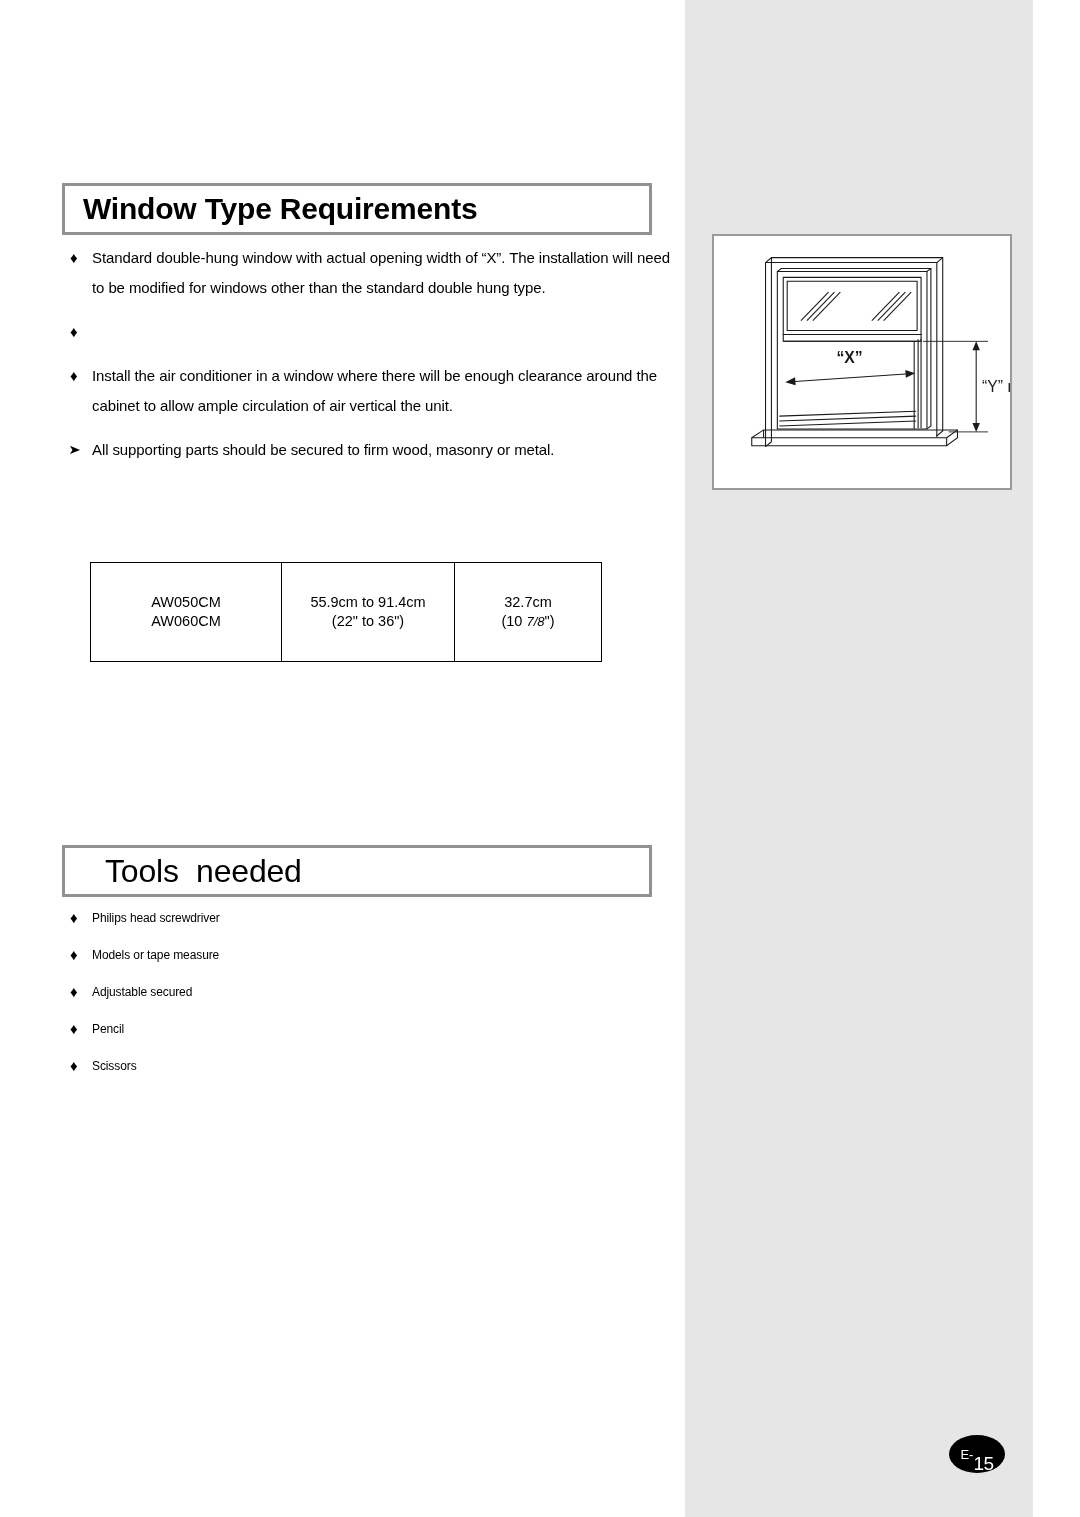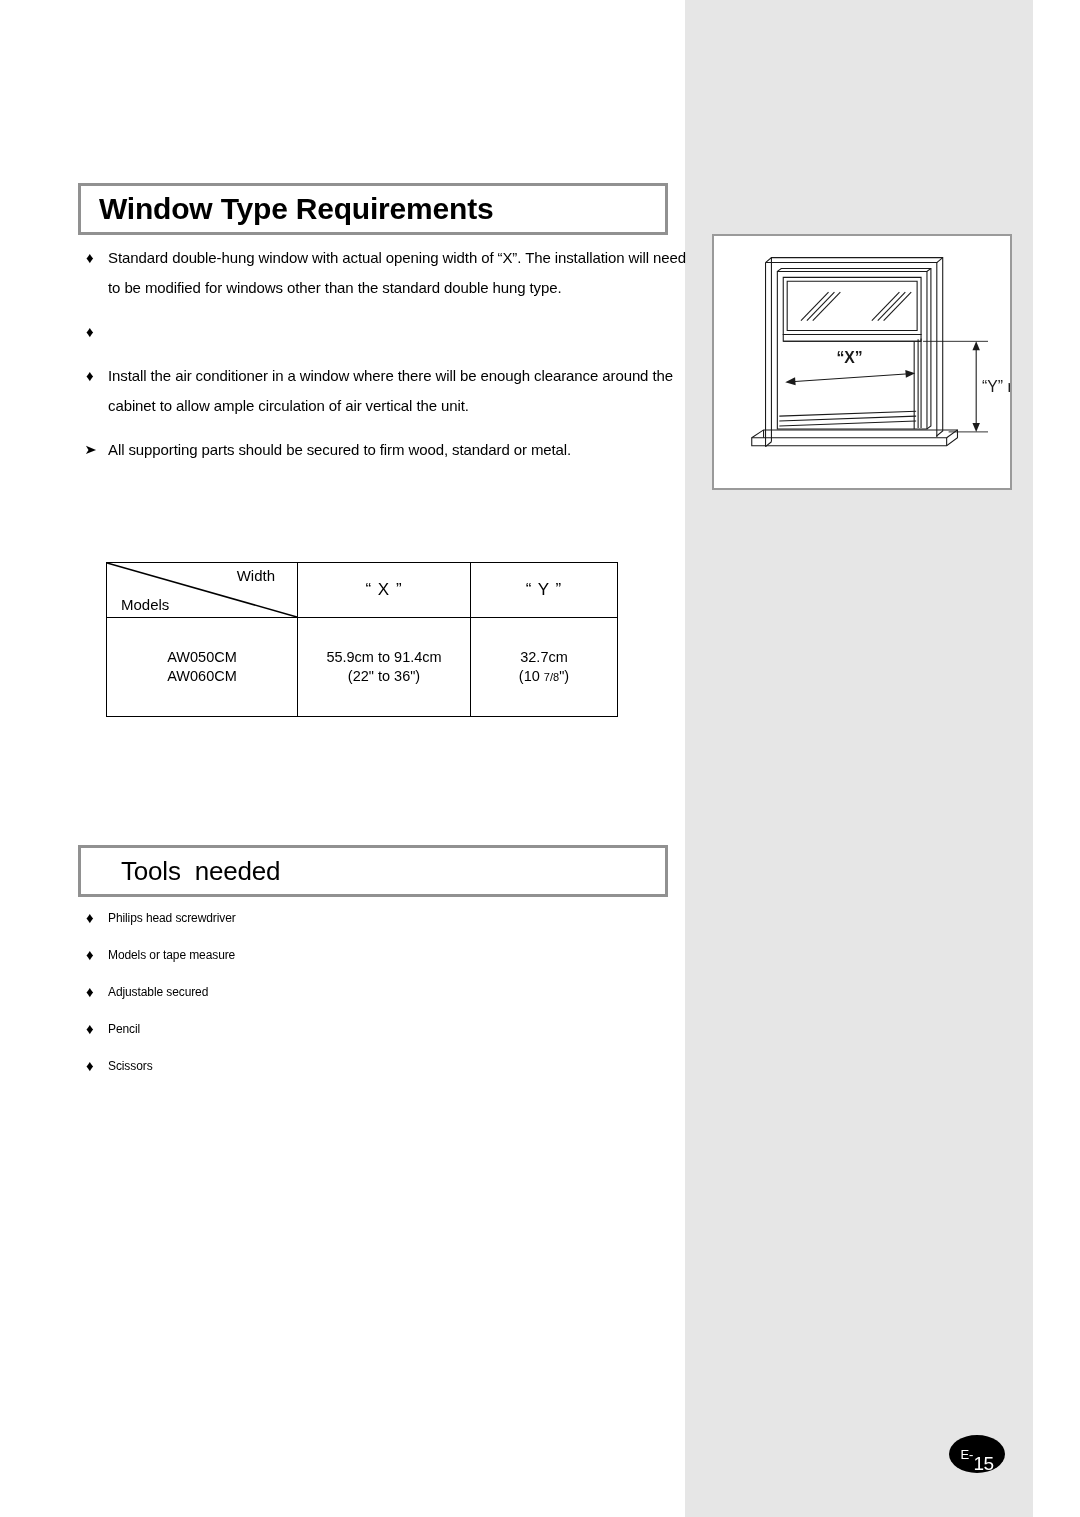--- a/index.html
+++ b/index.html
@@ -26,21 +26,20 @@
     background: #e6e6e6;
   }
 
   
   .content {
     position: absolute;
     left: 0;
     top: 0;
     width: 633px;
     height: 1517px;
-    margin-left: 16px;
   }
 
   
   .heading-box {
     position: absolute;
     left: 62px;
     width: 590px;
     border: 3px solid #919191;
     background: #ffffff;
     box-sizing: border-box;
@@ -59,21 +58,21 @@
   #heading-window .heading-text {
     font-size: 30px;
     font-weight: bold;
     letter-spacing: -0.2px;
   }
   #heading-tools {
     top: 845px;
     height: 52px;
   }
   #heading-tools .heading-text {
-    font-size: 26px;
+    font-size: 32px;
     font-weight: normal;
     letter-spacing: -0.2px;
     padding-left: 40px;
   }
 
   
   .bullet-list {
     position: absolute;
     left: 70px;
     width: 600px;
@@ -157,22 +156,23 @@
     font-size: 15px;
   }
   .hdr-quoted {
     font-size: 17px;
     letter-spacing: 1px;
   }
   .cell-lines {
     line-height: 19px;
   }
   .frac {
-    font-size: 11px;
+    font-size: 13px;
     vertical-align: baseline;
+    font-style: italic;
   }
 
   
   .diagram-frame {
     position: absolute;
     left: 712px;
     top: 234px;
     width: 300px;
     height: 256px;
     border: 2px solid #9a9a9a;
@@ -227,41 +227,26 @@
     </div>
     <div class="bullet-item">
       <span class="bullet-marker">♦</span>
     </div>
     <div class="bullet-item">
       <span class="bullet-marker">♦</span>
       <span class="bullet-text">Install the air conditioner in a window where there will be enough clearance around the cabinet to allow ample circulation of air vertical the unit.</span>
     </div>
     <div class="bullet-item">
       <span class="bullet-marker wedge">➤</span>
-      <span class="bullet-text">All supporting parts should be secured to firm wood, standard or metal.</span>
+      <span class="bullet-text">All supporting parts should be secured to firm wood, masonry or metal.</span>
     </div>
   </div>
 
   <table class="spec-table">
     <tbody>
-      <tr class="header-row">
-        <td class="col-models diag-cell">
-          <svg class="diag-line" viewBox="0 0 190 54" preserveAspectRatio="none">
-            <line x1="0" y1="0" x2="190" y2="54" stroke="#000" stroke-width="1.6"></line>
-          </svg>
-          <span class="label-width">Width</span>
-          <span class="label-models">Models</span>
-        </td>
-        <td class="col-x">
-          <span class="hdr-quoted">“ X ”</span>
-        </td>
-        <td class="col-y">
-          <span class="hdr-quoted">“ Y ”</span>
-        </td>
-      </tr>
       <tr class="body-row">
         <td class="col-models">
           <div class="cell-lines">
             <div>AW050CM</div>
             <div>AW060CM</div>
           </div>
         </td>
         <td class="col-x">
           <div class="cell-lines">
             <div>55.9cm to 91.4cm</div>

